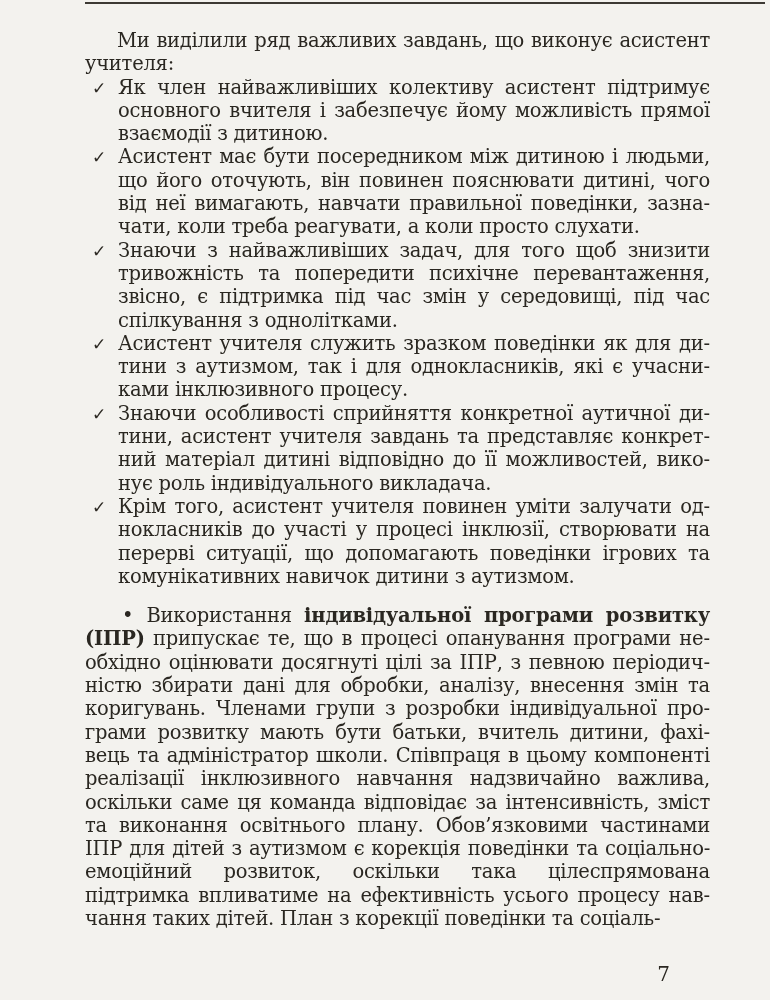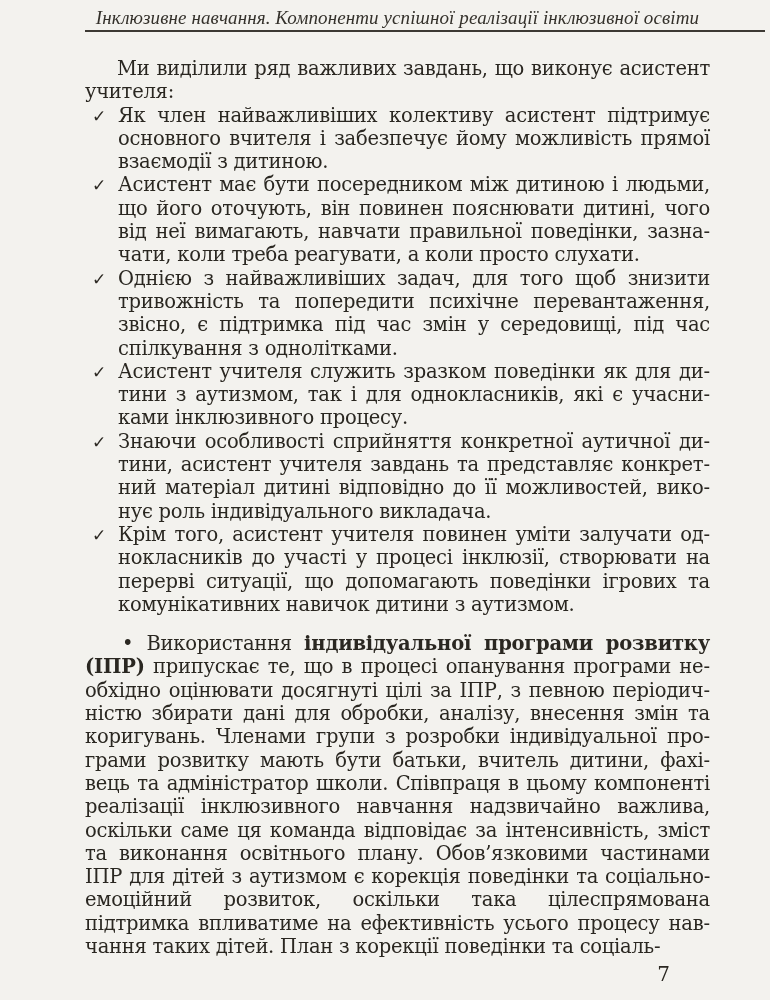--- a/index.html
+++ b/index.html
@@ -83,39 +83,38 @@
     color: #2a2721;
   }
 </style>
 </head>
 <body>
 
 <div class="page">
   <div class="content">
 
     <header>
-      <div class="running-head">Інклюзивне навчання. Компоненти успішної реалізації інклюзивної освіти</div>
       <div class="header-rule"></div>
     </header>
 
     <main>
       <p class="body-text intro">Ми виділили ряд важливих завдань, що виконує асис­тент учителя:</p>
 
       <ul class="body-text checklist">
         <li>
           <span class="check">✓</span>
           <span>Як член найважливіших колективу асистент підтримує основного вчителя і забезпечує йому можливість прямої взаємодії з дитиною.</span>
         </li>
         <li>
           <span class="check">✓</span>
           <span>Асистент має бути посередником між дитиною і людьми, що його оточують, він повинен пояснювати дитині, чого від неї вимагають, навчати правильної поведінки, зазна­чати, коли треба реагувати, а коли просто слухати.</span>
         </li>
         <li>
           <span class="check">✓</span>
-          <span>Однією з найважливіших задач, для того щоб знизити тривожність та попередити психічне перевантаження, звісно, є підтримка під час змін у середовищі, під час спілкування з однолітками.</span>
+          <span>Знаючи з найважливіших задач, для того щоб знизити тривожність та попередити психічне перевантаження, звісно, є підтримка під час змін у середовищі, під час спілкування з однолітками.</span>
         </li>
         <li>
           <span class="check">✓</span>
           <span>Асистент учителя служить зразком поведінки як для ди­тини з аутизмом, так і для однокласників, які є учасни­ками інклюзивного процесу.</span>
         </li>
         <li>
           <span class="check">✓</span>
           <span>Знаючи особливості сприйняття конкретної аутичної ди­тини, асистент учителя завдань та представляє конкрет­ний матеріал дитині відповідно до її можливостей, вико­нує роль індивідуального викладача.</span>
         </li>
         <li>

